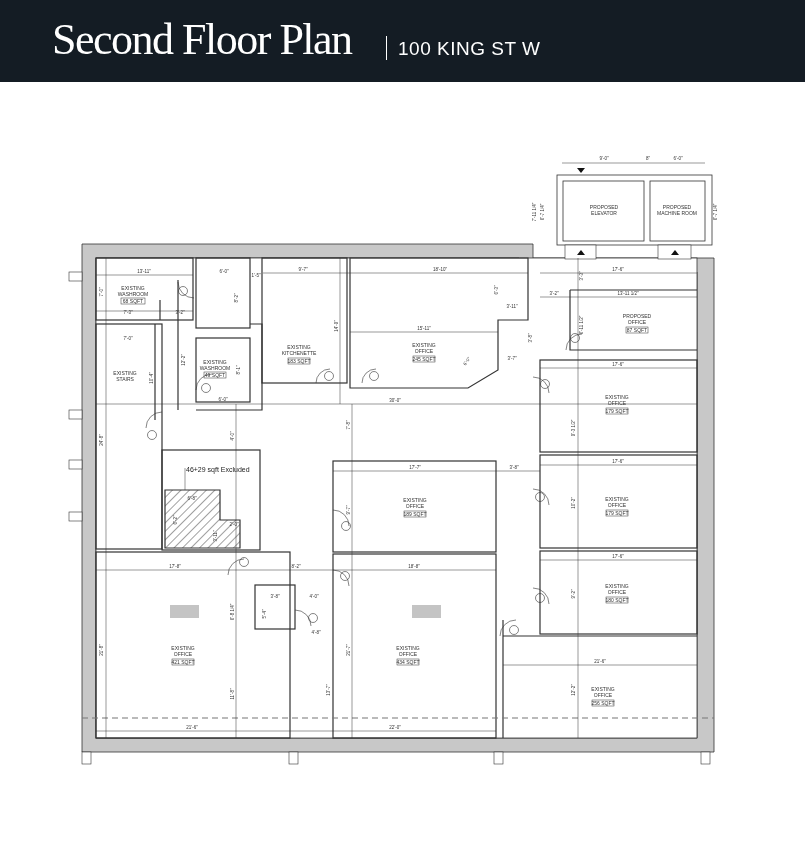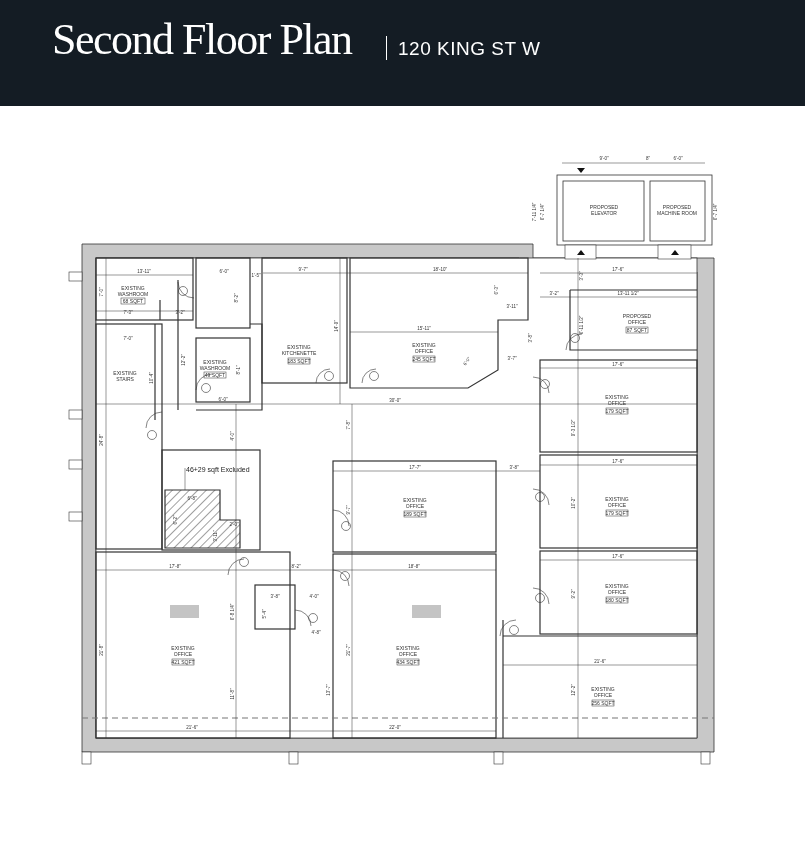--- a/index.html
+++ b/index.html
@@ -1,32 +1,32 @@
 <!DOCTYPE html>
 <html><head>
 <meta charset="utf-8">
 <style>
   html, body { margin:0; padding:0; }
   body { width:805px; height:850px; background:#ffffff; position:relative; overflow:hidden; font-family:"Liberation Sans", sans-serif; }
-  .header { position:absolute; left:0; top:0; width:805px; height:106px; background:#141c24; }
+  .header { position:absolute; left:0; top:0; width:805px; height:82px; background:#141c24; }
   .title { position:absolute; left:52px; top:14px; color:#ffffff; font-family:"Liberation Serif", serif; font-size:44px; letter-spacing:-1.5px; line-height:52px; white-space:nowrap; }
   .sep { position:absolute; left:386px; top:36px; width:1px; height:24px; background:#ffffff; }
   .subtitle { position:absolute; left:398px; top:37px; color:#ffffff; font-size:19px; letter-spacing:0.5px; line-height:24px; white-space:nowrap; }
   svg.plan { position:absolute; left:0; top:82px; }
   .lbl { font-family:"Liberation Sans", sans-serif; font-size:5px; fill:#333; text-anchor:middle; }
   .dim { font-family:"Liberation Sans", sans-serif; font-size:4.5px; fill:#333; text-anchor:middle; }
   .excl { font-family:"Liberation Sans", sans-serif; font-size:7px; fill:#222; }
 </style>
 </head>
 <body>
 
 <div class="header">
   <div class="title">Second Floor Plan</div>
   <div class="sep"></div>
-  <div class="subtitle">120 KING ST W</div>
+  <div class="subtitle">100 KING ST W</div>
 </div>
 
 <svg class="plan" width="805" height="768" viewBox="0 82 805 768" xmlns="http://www.w3.org/2000/svg">
   <defs>
     <pattern id="hatch" width="6" height="6" patternUnits="userSpaceOnUse" patternTransform="rotate(45)">
       <line x1="0" y1="0" x2="0" y2="6" stroke="#444" stroke-width="1"></line>
     </pattern>
   </defs>
 
   <g>

